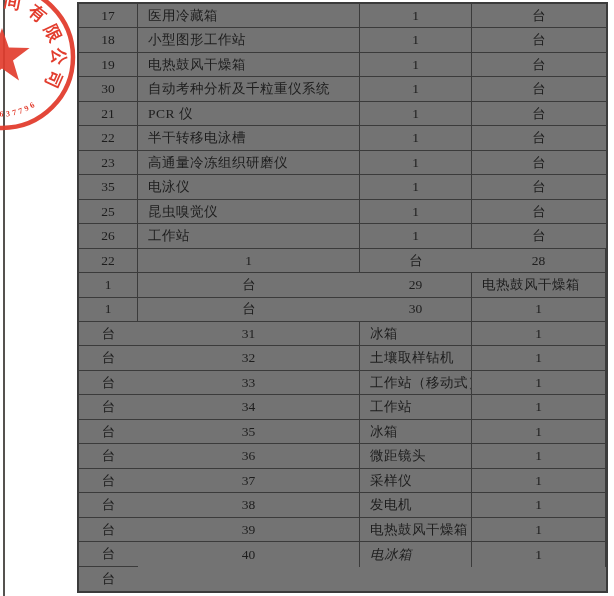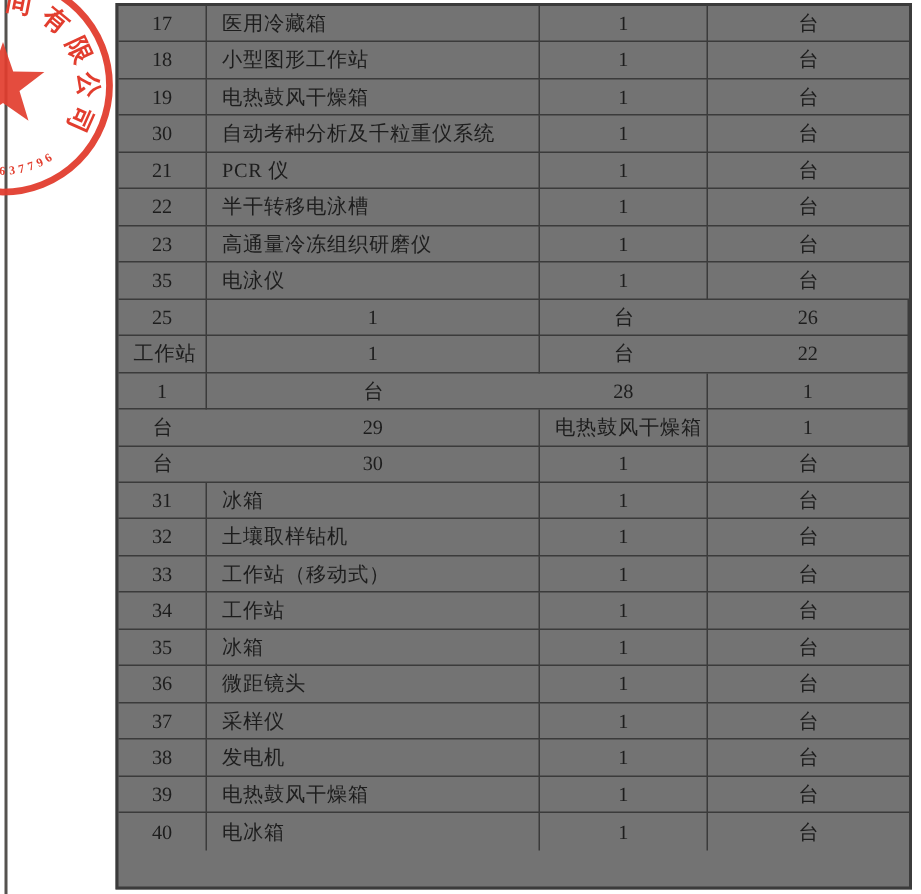--- a/index.html
+++ b/index.html
@@ -121,20 +121,21 @@
   <div class="cell name c-name">高通量冷冻组织研磨仪</div>
   <div class="cell center c-qty">1</div>
   <div class="cell center last-col c-unit">台</div>
 
   <div class="cell center c-no">35</div>
   <div class="cell name c-name">电泳仪</div>
   <div class="cell center c-qty">1</div>
   <div class="cell center last-col c-unit">台</div>
 
   <div class="cell center c-no">25</div>
+  <div class="cell name c-name">昆虫嗅觉仪</div>
   <div class="cell center c-qty">1</div>
   <div class="cell center last-col c-unit">台</div>
 
   <div class="cell center c-no">26</div>
   <div class="cell name c-name">工作站</div>
   <div class="cell center c-qty">1</div>
   <div class="cell center last-col c-unit">台</div>
 
   <div class="cell center c-no">22</div>
   <div class="cell center c-qty">1</div>
@@ -192,16 +193,16 @@
   <div class="cell name c-name">发电机</div>
   <div class="cell center c-qty">1</div>
   <div class="cell center last-col c-unit">台</div>
 
   <div class="cell center c-no">39</div>
   <div class="cell name c-name">电热鼓风干燥箱</div>
   <div class="cell center c-qty">1</div>
   <div class="cell center last-col c-unit">台</div>
 
   <div class="cell center c-no row-last-cell" style="border-bottom: none;">40</div>
-  <div class="cell name c-name row-last-cell" style="border-bottom: none;">电冰箱</div>
+  <div class="cell name c-name row-last-cell" style="border-bottom: none; font-style: italic;">电冰箱</div>
   <div class="cell center c-qty row-last-cell" style="border-bottom: none;">1</div>
   <div class="cell center last-col c-unit row-last-cell" style="border-bottom: none;">台</div>
 </div>
 
 </body></html>

